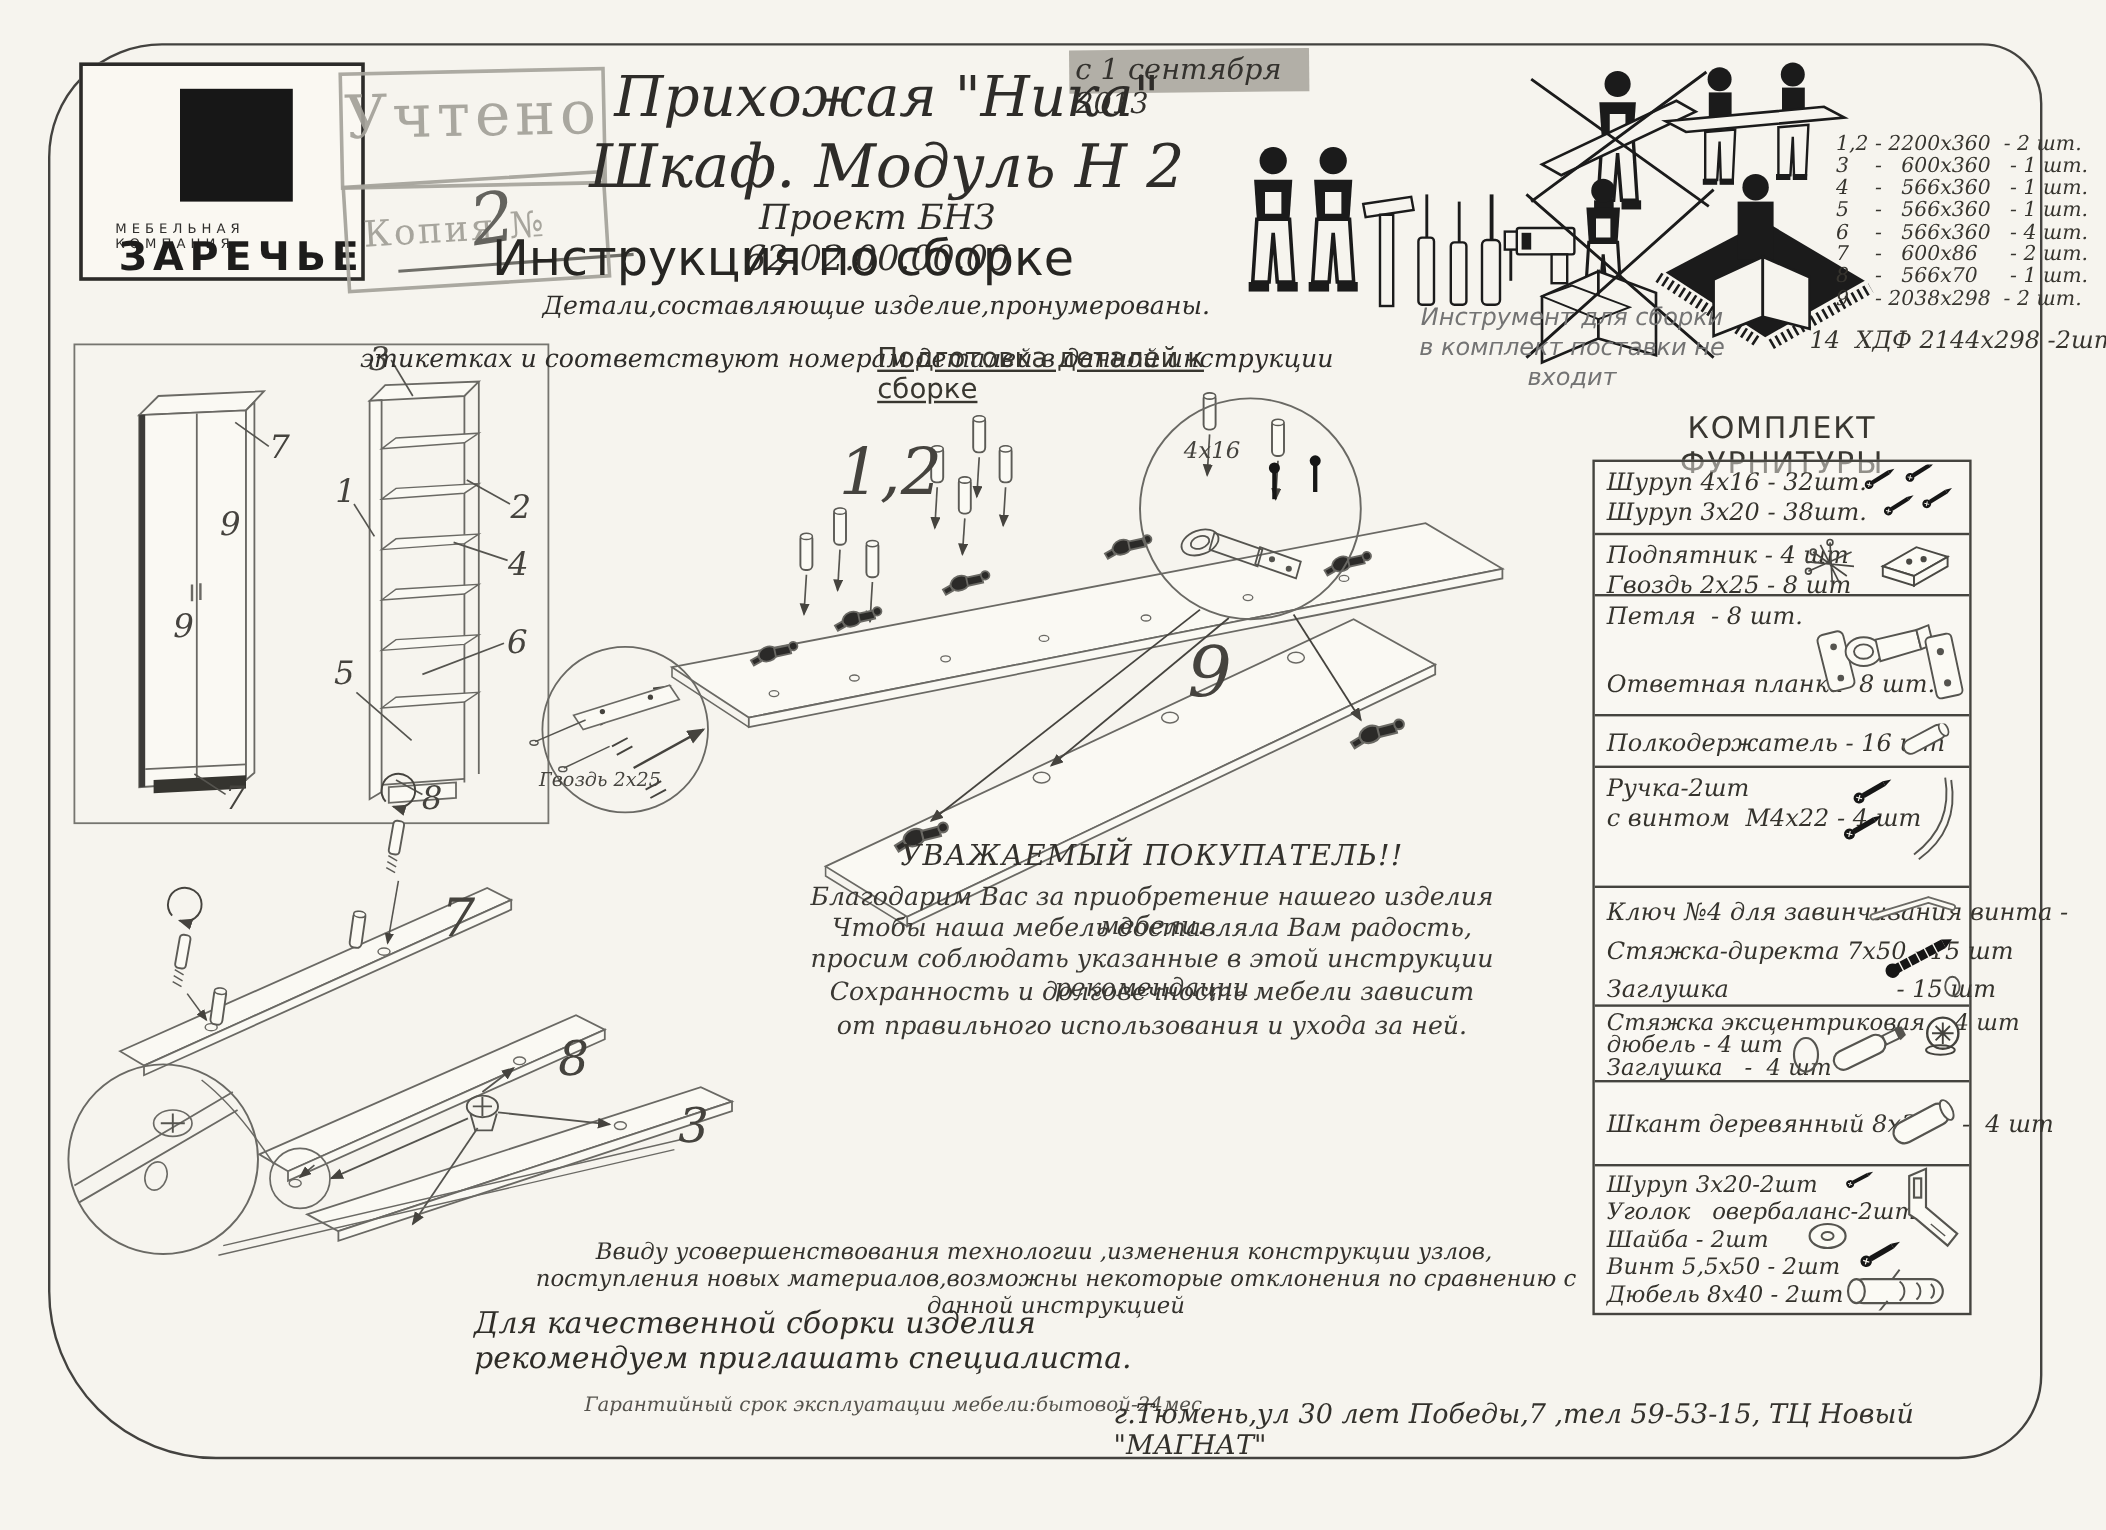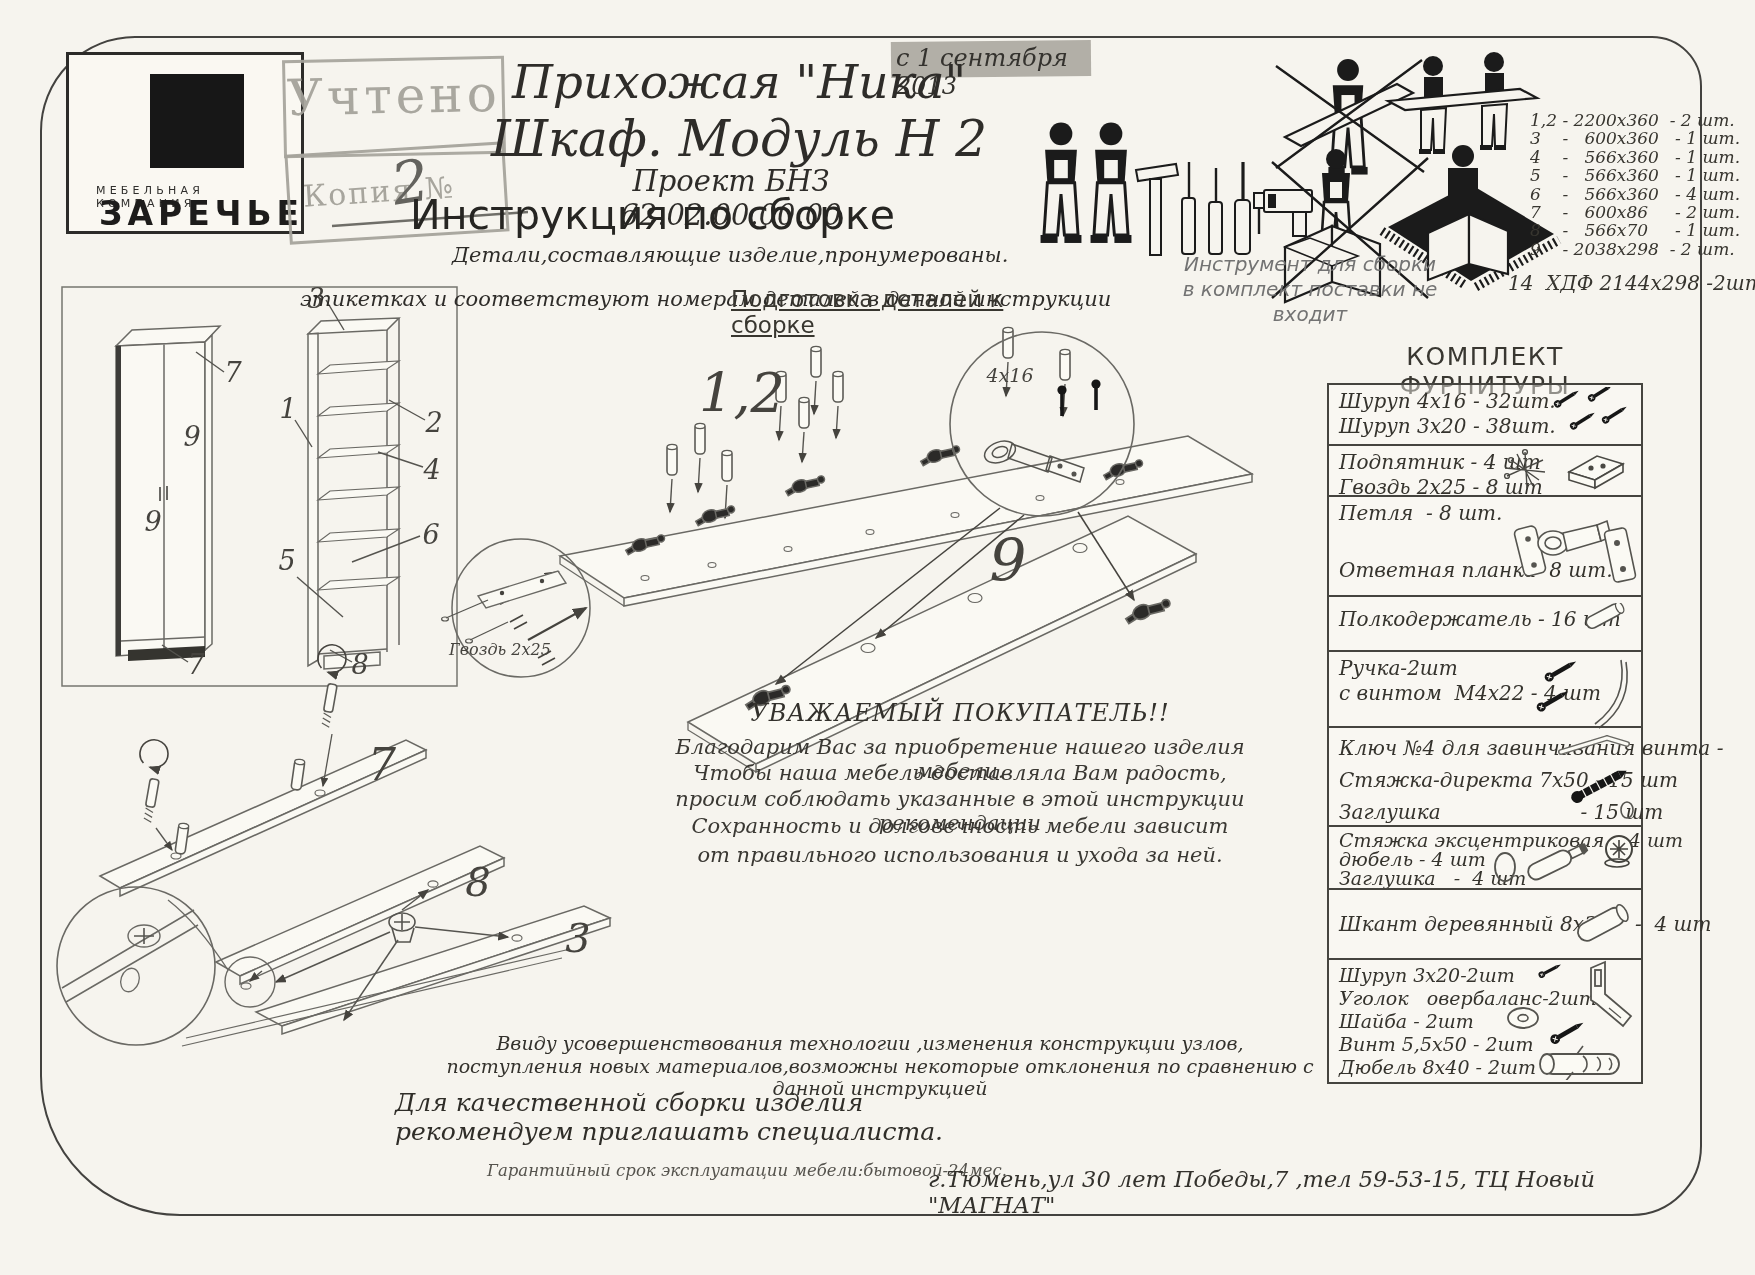--- a/index.html
+++ b/index.html
@@ -42,21 +42,21 @@
   .tools-note{left:1155px;top:252px;width:310px;font-size:20px;line-height:25px;text-align:center;
               font-family:"DejaVu Sans",sans-serif;font-style:italic;color:#737373;}
   .prep-title{left:731px;top:286px;width:310px;font-size:23px;color:#38362f;text-decoration:underline;}
   
   .hw-title{left:1332px;top:342px;width:306px;text-align:center;font-size:25px;letter-spacing:1.5px;color:#393731;}
   .hw-table{left:1327px;top:383px;width:312px;border:2px solid #45443f;background:rgba(252,251,246,.45);}
   .hw-row{position:relative;border-top:2px solid #45443f;box-sizing:border-box;padding:4px 6px 2px 10px;}
   .hw-row:first-child{border-top:none;}
   .hw-line{font-style:italic;font-size:20px;color:#35332d;white-space:pre;line-height:25px;}
   .hw-icon{position:absolute;}
-  .r0{height:59px;} .r1{height:51px;} .r2{height:100px;} .r3{height:43px;} .r4{height:76px;margin-top:12px;}
+  .r0{height:59px;} .r1{height:51px;} .r2{height:100px;} .r3{height:43px;} .r4{height:100px;}
   .r5{height:99px;} .r6{height:63px;} .r7{height:70px;} .r8{height:124px;}
   .r2 .hw-line:nth-child(2){margin-top:32px;}
   .r3 .hw-line{margin-top:6px;}
   .r5 .hw-line{line-height:32px;}
   .r6 .hw-line{line-height:19px;font-size:19px;}
   .r7 .hw-line{margin-top:18px;}
   .r8 .hw-line{line-height:23px;font-size:19px;}
   
   .cust-h{left:720px;top:699px;width:480px;text-align:center;font-size:24px;letter-spacing:1px;color:#33312c;}
   .cl{width:620px;text-align:center;font-size:21px;color:#3a3833;}

